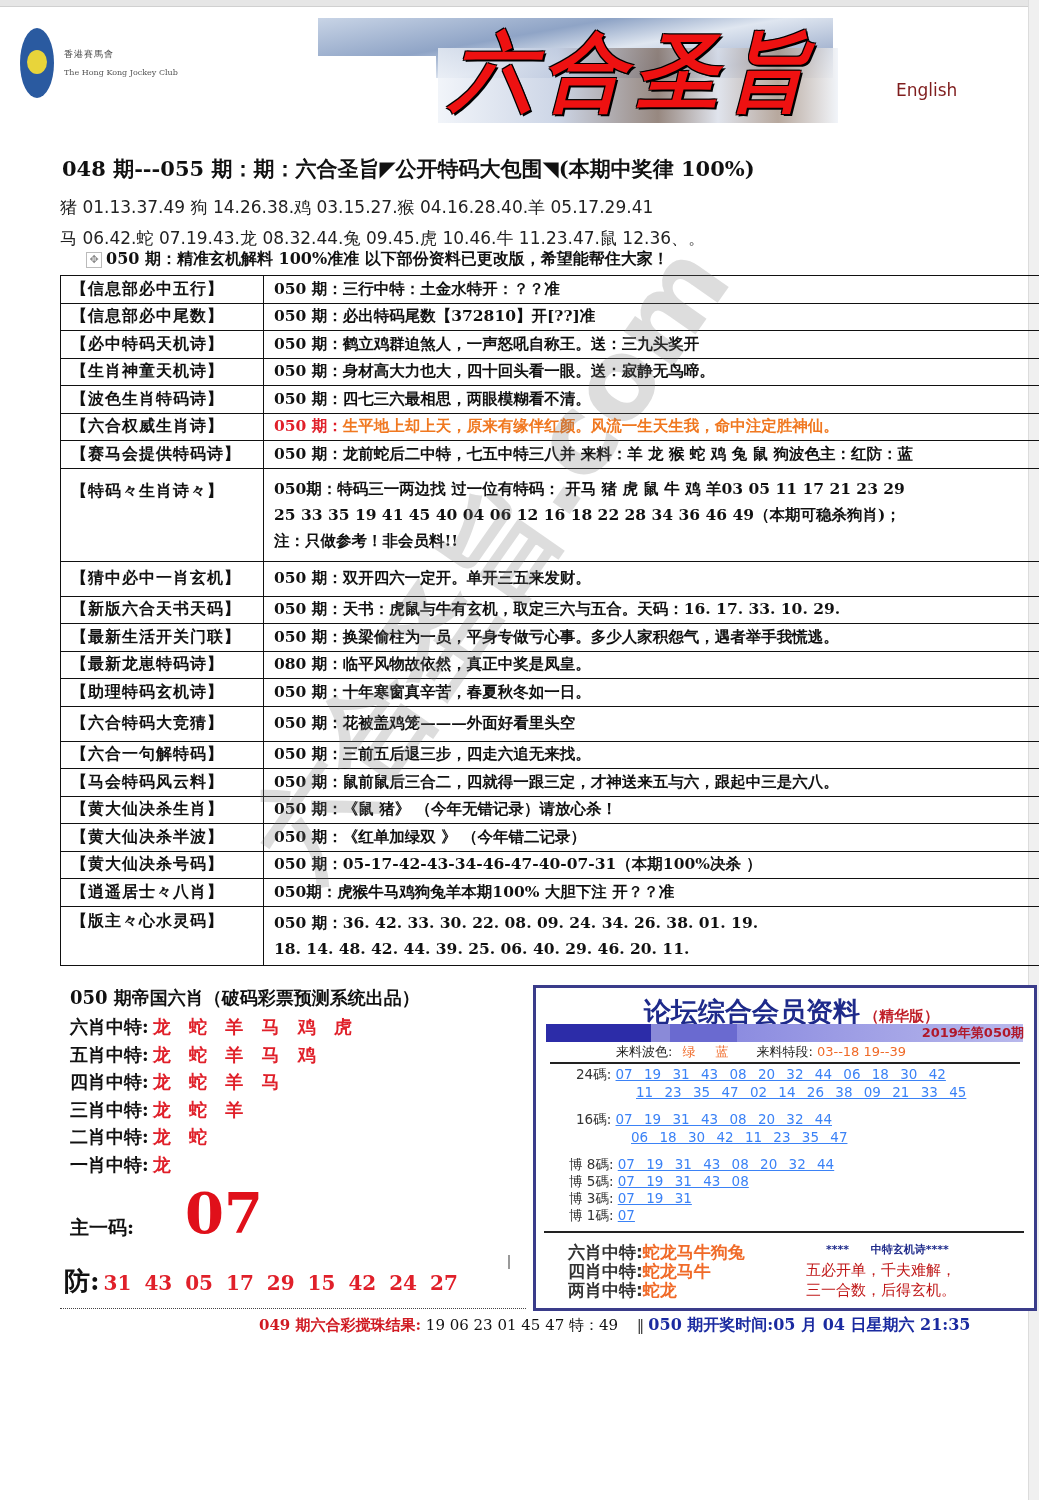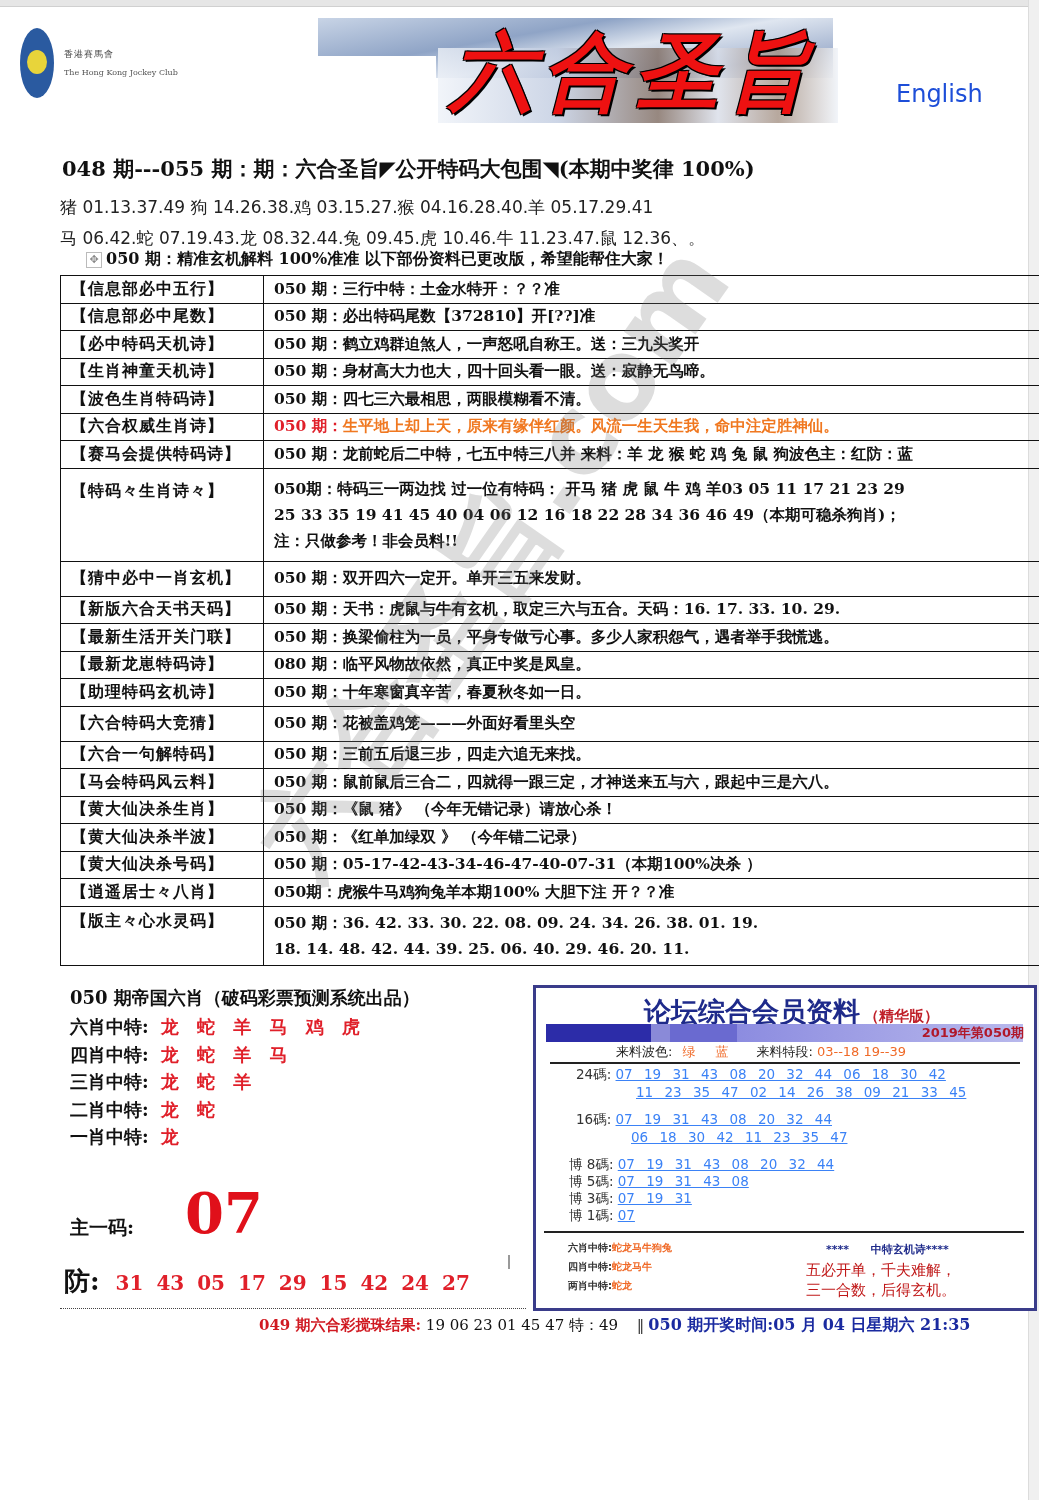--- a/index.html
+++ b/index.html
@@ -18,21 +18,21 @@
   .logo .en { position:absolute; left:44px; top:40px; font-size:8px; color:#555; font-family:"DejaVu Serif", serif; }
   .banner { position:absolute; left:318px; top:18px; width:620px; height:108px; }
   .banner .photo { position:absolute; left:0; top:0; width:515px; height:60px;
     background:linear-gradient(170deg,#c8d4e6 0%,#8fa4c6 35%,#dfe6f0 55%,#a8b7d2 80%,#eef1f6 100%); }
   .banner .photo2 { position:absolute; left:120px; top:30px; width:400px; height:75px;
     background:linear-gradient(90deg,#eef2f8 0%,#c0cbe0 30%,#7d6a60 55%,#d8dde8 70%,#a59285 85%,#eef2f8 100%); opacity:.8; }
   .banner .white { position:absolute; left:0; top:38px; width:118px; height:70px; background:#fff; }
   .banner .title { position:absolute; left:132px; top:12px; font-size:84px; font-weight:bold; color:#ee1111;
     font-family:"DejaVu Serif", serif; font-style:italic; letter-spacing:8px;
     text-shadow: 2px 2px 0 #000, -1px -1px 0 #000, 1px -1px 0 #000, -1px 1px 0 #000; line-height:1; }
-  .banner .eng { position:absolute; left:578px; top:62px; font-size:24px; color:#1d4ed8; font-family:"DejaVu Sans", sans-serif; }
+  .banner .eng { position:absolute; left:578px; top:62px; font-size:17px; color:#7f1d1d; font-family:"DejaVu Sans", sans-serif; }
 
   
   .headline { position:absolute; left:62px; top:155px; font-size:21px; font-weight:bold; }
   .zodiac { position:absolute; left:60px; font-size:17px; font-family:"DejaVu Sans", sans-serif; color:#222; }
   .zodiac.l1 { top:196px; } .zodiac.l2 { top:221px;margin-top:6px; }
   .intro { position:absolute; left:38px; top:249px; font-size:16px; font-weight:bold;padding-left:48px; }
   .intro .move-icon { display:inline-block; width:14px; height:14px; border:1px solid #bbb; color:#888; font-size:11px; line-height:14px; text-align:center; margin-right:4px; vertical-align:middle; font-family:"DejaVu Sans",sans-serif; }
 
   
   table.main { position:absolute; left:60px; top:275px; width:980px; border-collapse:collapse; font-size:16px; }
@@ -49,42 +49,42 @@
   .orange { color:#f07820; }
 
   
   .watermark { position:absolute; left:220px; top:820px; font-size:110px; color:rgba(120,120,120,0.25); font-weight:bold;
     transform:rotate(-55deg); transform-origin:left top; white-space:nowrap; font-family:"DejaVu Sans",sans-serif; pointer-events:none; }
 
   
   .pred { position:absolute; left:70px; top:986px; font-size:18px; }
   .pred .ptitle { font-weight:bold; margin-bottom:3px; }
   .pred .prow { height:27.5px; line-height:27.5px; font-weight:bold; }
-  .pred .prow .v { color:#e0202a; letter-spacing:6px; margin-left:12px; }
+  .pred .prow .v { color:#e0202a; letter-spacing:6px; margin-left:4px; }
   .main-code { position:absolute; left:70px; top:1215px; font-size:19px; font-weight:bold; }
   .main-code-val { position:absolute; left:185px; top:1180px; font-size:56px; color:#e0101a; font-weight:bold; }
   .defend { position:absolute; left:64px; top:1264px; font-size:26px; font-weight:bold; }
-  .defend .nums { font-size:20px; color:#e0202a; margin-left:16px; word-spacing:6px; }
+  .defend .nums { font-size:20px; color:#e0202a; margin-left:4px; word-spacing:6px; }
   .dots { position:absolute; left:60px; top:1308px; width:466px; border-top:1.5px dotted #444; }
   .vtick { position:absolute; left:508px; top:1255px; width:2px; height:14px; background:#999; }
 
   
   .panel { position:absolute; left:533px; top:985px; width:498px; height:320px; border:3px solid #3a3c8a; background:#fff; font-family:"DejaVu Sans", sans-serif; }
   .panel .ptitle { position:absolute; left:108px; top:6px; font-size:27px; font-weight:bold; color:#1e2a8a; }
   .panel .ptitle small { font-size:15px; color:#c0202a; margin-left:4px; }
   .panel .bar { position:absolute; left:10px; top:36px; width:477px; height:18px;
     background:linear-gradient(90deg,#2c2ca8 0%,#2c2ca8 22%,#8a8ad8 22%,#8a8ad8 26%,#6a6ad0 26%,#6a6ad0 40%,#8c8ce0 40%,#b8b8ec 100%); }
   .panel .period { position:absolute; right:10px; top:36px; font-size:13px; font-weight:bold; color:#b0182a; }
   .panel .src { position:absolute; left:80px; top:55px; font-size:13px; color:#222; }
   .panel .src .o { color:#f06a28; margin:0 10px; }
   .panel .hr { position:absolute; left:14px; width:470px; border-top:2px solid #222; }
   .panel .row { position:absolute; font-size:13.5px; color:#333; white-space:nowrap; }
   .panel .row .k { display:inline-block; text-align:right; }
   .panel .row .n { color:#3b82f6; word-spacing:7px;text-decoration:underline; }
-  .panel .bot { position:absolute; font-size:10px; font-weight:bold; color:#333; }
+  .panel .bot { position:absolute; font-size:17px; font-weight:bold; color:#333; }
   .panel .bot .o { color:#f06a28; }
   .panel .poem { position:absolute; left:270px; font-size:15px; font-weight:normal; color:#c01818; }
   .panel .stars { position:absolute; left:290px; top:254px; font-size:11px; font-weight:bold; color:#1e2a8a; word-spacing:18px; }
 
   .result { position:absolute; left:259px; top:1315px; font-size:15px; }
   .result .r1 { color:#d01a22; font-weight:bold; }
   .result .sep { margin:0 4px 0 14px; color:#333; }
   .result .r2 { color:#1a2aa0; font-weight:bold; font-size:16px; }
 </style>
 </head>
@@ -206,20 +206,21 @@
       <div>050 期：36. 42. 33. 30. 22. 08. 09. 24. 34. 26. 38. 01. 19.</div>
       <div>18. 14. 48. 42. 44. 39. 25. 06. 40. 29. 46. 20. 11.</div>
     </td>
   </tr>
 </tbody>
   </table>
 
 <div class="pred">
   <div class="ptitle">050 期帝国六肖（破码彩票预测系统出品）</div>
   <div class="prow"><span>六肖中特:</span><span class="v">龙 蛇 羊 马 鸡 虎</span></div>
+  <div class="prow"><span>五肖中特:</span><span class="v">龙 蛇 羊 马 鸡</span></div>
   <div class="prow"><span>四肖中特:</span><span class="v">龙 蛇 羊 马</span></div>
   <div class="prow"><span>三肖中特:</span><span class="v">龙 蛇 羊</span></div>
   <div class="prow"><span>二肖中特:</span><span class="v">龙 蛇</span></div>
   <div class="prow"><span>一肖中特:</span><span class="v">龙</span></div>
 </div>
 <div class="main-code">主一码:</div>
 <div class="main-code-val">07</div>
 <div class="defend"><span>防:</span><span class="nums">31  43  05  17  29  15  42  24  27</span></div>
 <div class="vtick"></div>
 <div class="dots"></div>

